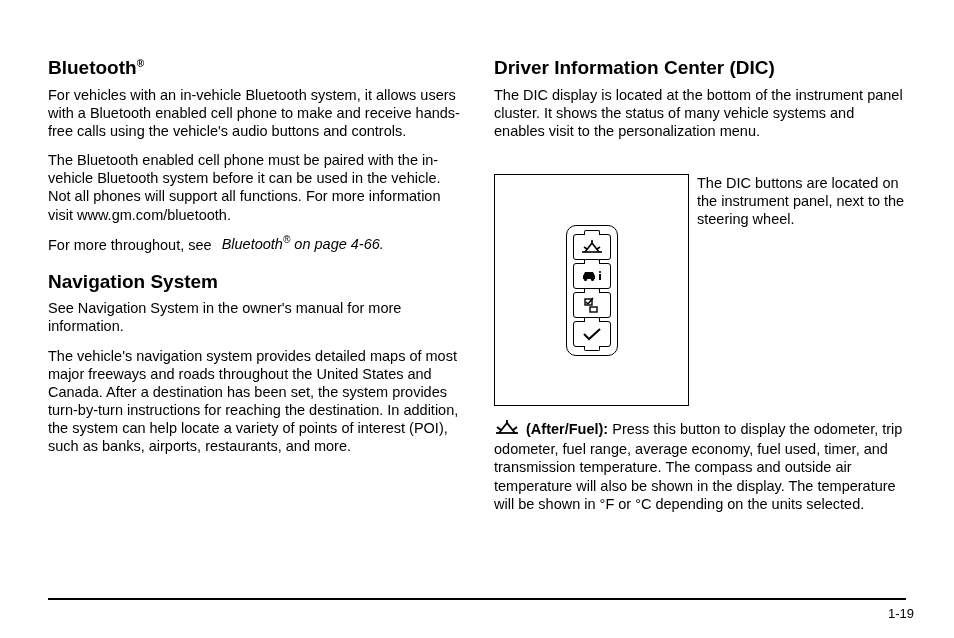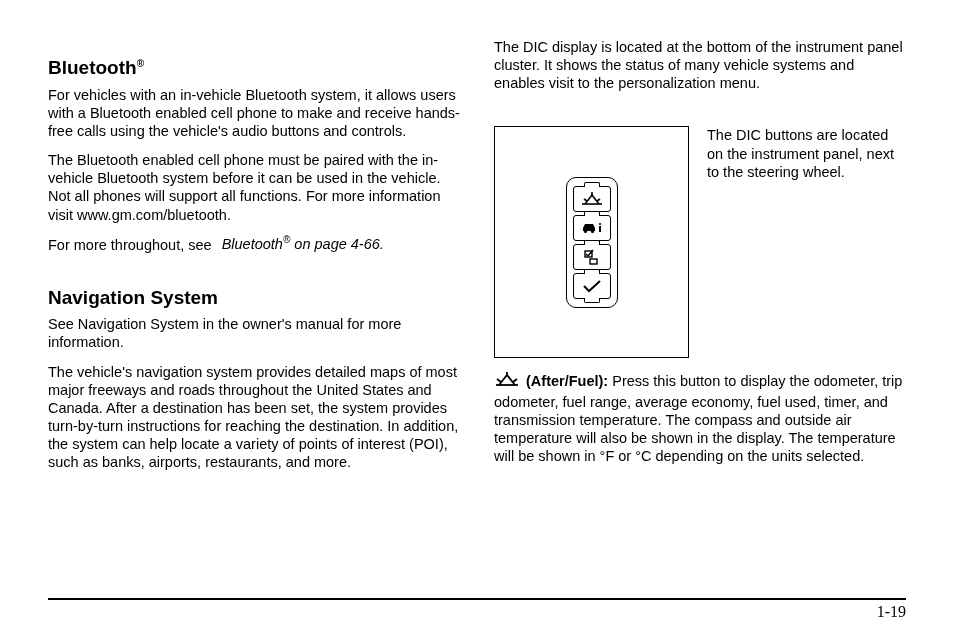--- a/index.html
+++ b/index.html
@@ -18,27 +18,27 @@
     display: flex;
     gap: 34px;
   }
   .col { flex: 1; }
   h2 {
     font-size: 19px;
     font-weight: bold;
     margin-bottom: 6px;
     margin-top: 18px;
   }
-  h2.nav { margin-top: 32px; }
+  h2.nav { margin-top: 16px; }
   p { margin-bottom: 11px; }
   sup { font-size: 10px; vertical-align: super; }
   .italic { font-style: italic; margin-left: 6px; }
   .figure-row {
     display: flex;
-    gap: 18px;
+    gap: 8px;
     align-items: flex-start;
     margin-bottom: 14px;
     margin-top: 34px;
   }
   .figure-box {
     border: 1.5px solid #000;
     width: 195px;
     height: 232px;
     display: flex;
     align-items: center;
@@ -84,24 +84,23 @@
     margin-right: 2px;
   }
   .footer-rule {
     position: absolute;
     left: 48px; right: 48px;
     bottom: 38px;
     border-top: 2px solid #000;
   }
   .page-num {
     position: absolute;
-    right: 48px;
+    right: 40px;
     bottom: 16px;
-    font-size: 16px;
-    font-family: Liberation Serif, serif;
+    font-size: 13px;
   }
 </style>
 </head>
 <body>
 
 <div class="columns">
 
   <div class="col">
     <h2>
       <span>Bluetooth</span><sup>®</sup>
@@ -111,20 +110,21 @@
     <p>
       <span>For more throughout, see </span><span class="italic"><span>Bluetooth</span><sup>®</sup><span> on page 4-66.</span></span>
     </p>
 
     <h2 class="nav">Navigation System</h2>
     <p>See Navigation System in the owner's manual for more information.</p>
     <p>The vehicle's navigation system provides detailed maps of most major freeways and roads throughout the United States and Canada. After a destination has been set, the system provides turn-by-turn instructions for reaching the destination. In addition, the system can help locate a variety of points of interest (POI), such as banks, airports, restaurants, and more.</p>
   </div>
 
   <div class="col">
+    <h2>Driver Information Center (DIC)</h2>
     <p>The DIC display is located at the bottom of the instrument panel cluster. It shows the status of many vehicle systems and enables visit to the personalization menu.</p>
 
     <div class="figure-row">
       <div class="figure-box">
         <div class="panel">
           <div class="btn">
             <div class="btn-tab-top"></div>
             <svg width="24" height="16" viewBox="0 0 24 16">
               <line x1="2" y1="13" x2="22" y2="13" stroke="#000" stroke-width="1.6"></line>
               <path d="M5 13 L12 4 L19 13" fill="none" stroke="#000" stroke-width="1.6"></path>

